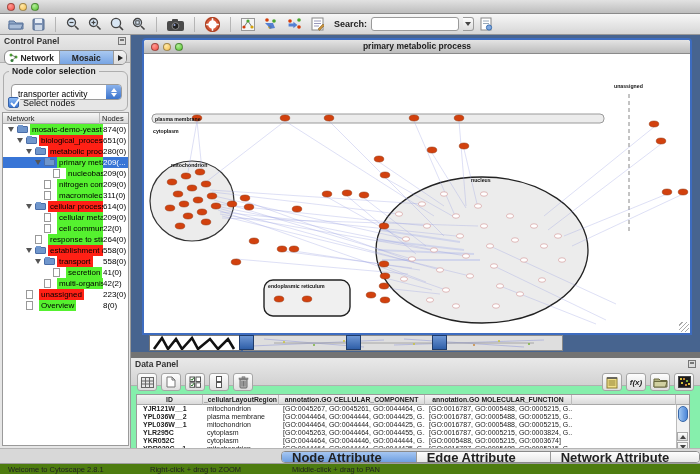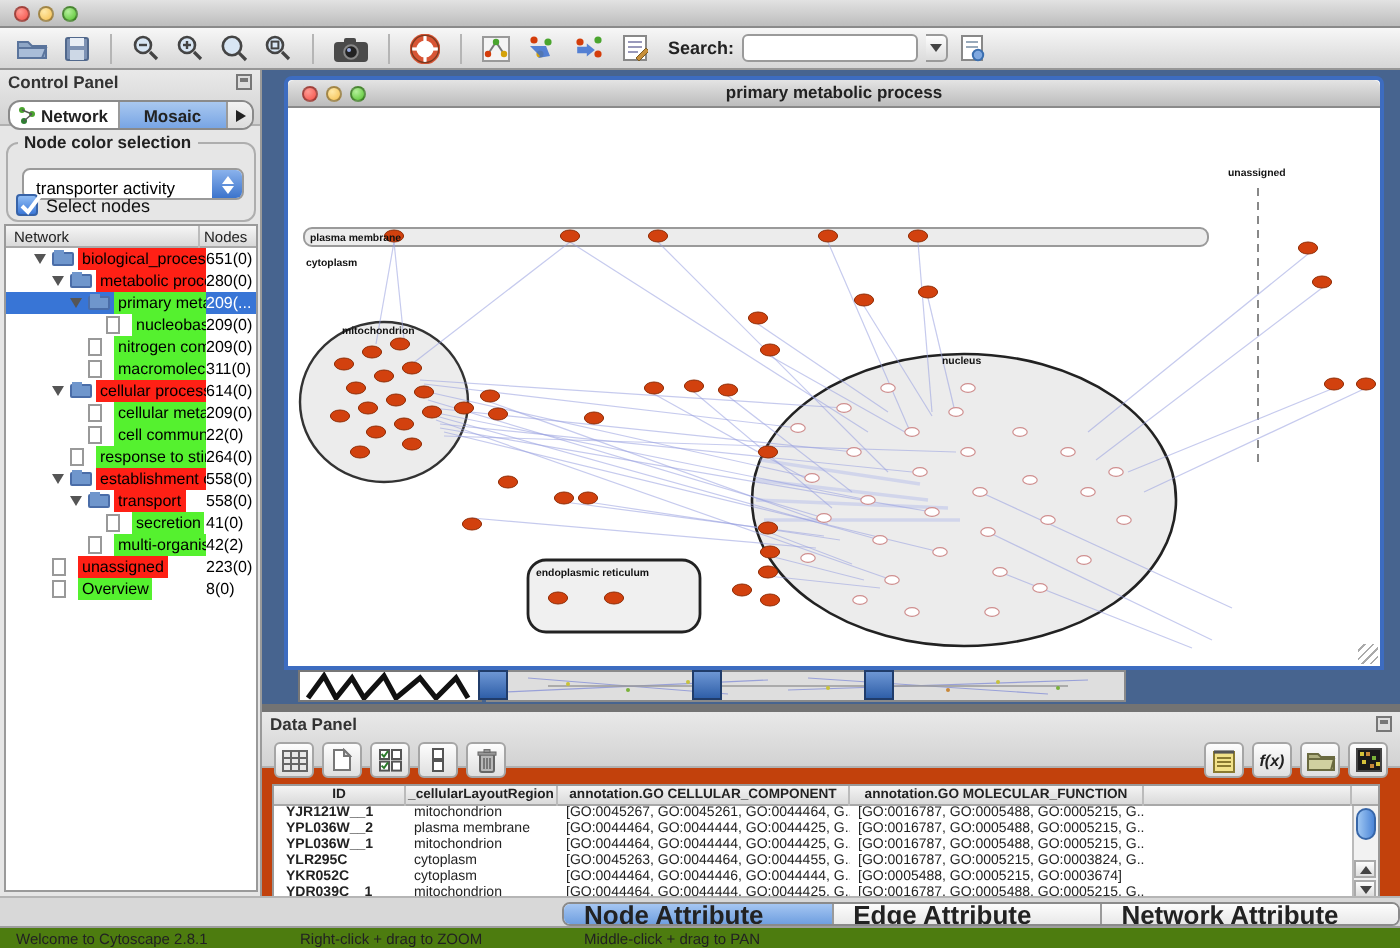--- a/index.html
+++ b/index.html
@@ -68,21 +68,21 @@
   .frag{position:absolute;top:300px;height:16px}
   .frag-sq{position:absolute;top:300px;width:15px;height:15px;background:linear-gradient(#6d96d4,#2f5fa8);border:1px solid #203c6a}
   #net-window{position:absolute;left:11px;top:3px;width:550px;height:297px;background:#fff;
               border:2px solid #3d6cc0;border-radius:4px 4px 0 0}
   #net-titlebar{height:14px;background:linear-gradient(#e4e4e4,#bcbcbc);border-bottom:1px solid #8a8a8a;
                 border-radius:3px 3px 0 0;text-align:center;font-size:8.5px;font-weight:bold;color:#222;line-height:13px;position:relative}
   #net-client{position:relative;width:100%;height:279px;background:#fff;overflow:hidden}
   .grip{position:absolute;right:1px;bottom:1px;width:10px;height:10px;
         background:repeating-linear-gradient(135deg,#fff 0 2px,#aaa 2px 3px)}
   
-  #data-panel{left:131px;top:352px;width:569px;height:96px;background:#c2410c;border-top:4px solid #737373}
+  #data-panel{left:131px;top:352px;width:569px;height:96px;background:#86efac;border-top:6px solid #737373}
   #dp-toolbar{position:absolute;left:0;top:12px;width:569px;height:24px;display:flex;align-items:center;padding:0 6px;gap:4px}
   .dp-btn{width:20px;height:18px;background:linear-gradient(#fdfdfd,#dfdfdf);border:1px solid #a5a5a5;border-radius:3px;
           display:flex;align-items:center;justify-content:center;font-size:8px}
   .dp-spacer{flex:1}
   #table-wrap{position:absolute;left:5px;top:36px;width:554px;height:58px;background:#fff;border:1px solid #9a9a9a}
   .th-row{height:10px;display:flex;background:linear-gradient(#f4f4f4,#dadada);border-bottom:1px solid #a8a8a8}
   .th-cell{height:10px;font-size:6.8px;font-weight:bold;color:#222;text-align:center;overflow:hidden;white-space:nowrap;
            border-right:1px solid #bbb;line-height:10px}
   .td-row{height:8px;display:flex}
   .td-cell{height:8px;font-size:7px;color:#222;overflow:hidden;white-space:nowrap;line-height:8px;padding-left:4px}
@@ -264,20 +264,26 @@
     </div>
     <span>Select nodes</span>
   </div>
   <div id="tree-pane">
     <div id="tree-head">
       <span class="c1">Network</span>
       <div class="div"></div>
       <span class="c2">Nodes</span>
     </div>
     <div id="tree-rows">
+        <div class="trow">
+          <div class="texp" style="left: 5px;"></div>
+          <div class="tfolder" style="left: 14px;"></div>
+          <span class="chip green" style="left: 27px; max-width: 73px;">mosaic-demo-yeast</span>
+          <span class="tcount">874(0)</span>
+        </div>
         <div class="trow">
           <div class="texp" style="left: 14px;"></div>
           <div class="tfolder" style="left: 23px;"></div>
           <span class="chip red" style="left: 36px; max-width: 64px;">biological_process</span>
           <span class="tcount">651(0)</span>
         </div>
         <div class="trow">
           <div class="texp" style="left: 23px;"></div>
           <div class="tfolder" style="left: 32px;"></div>
           <span class="chip red" style="left: 45px; max-width: 55px;">metabolic process</span>

